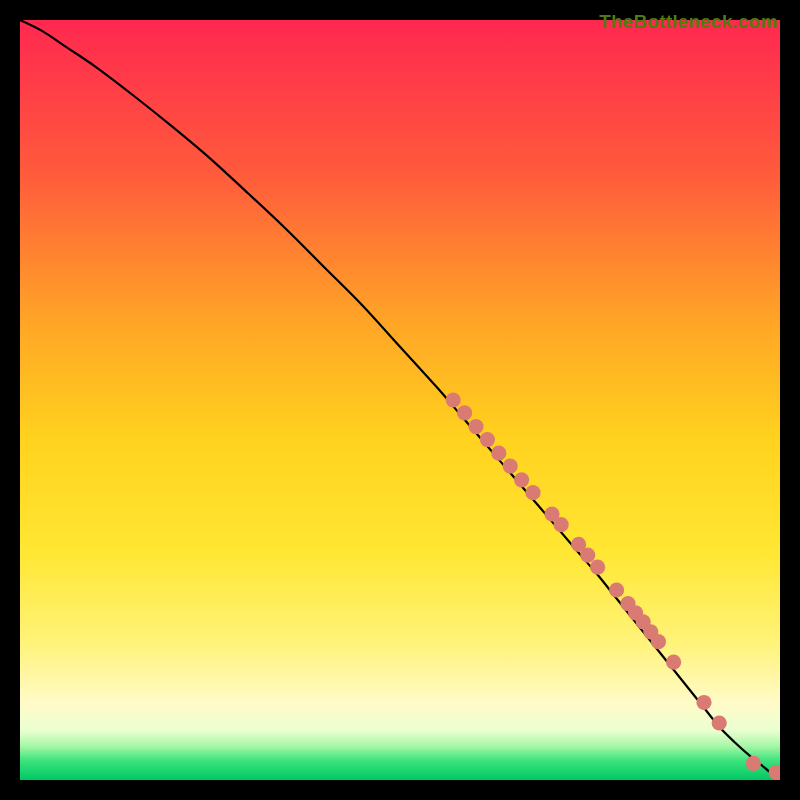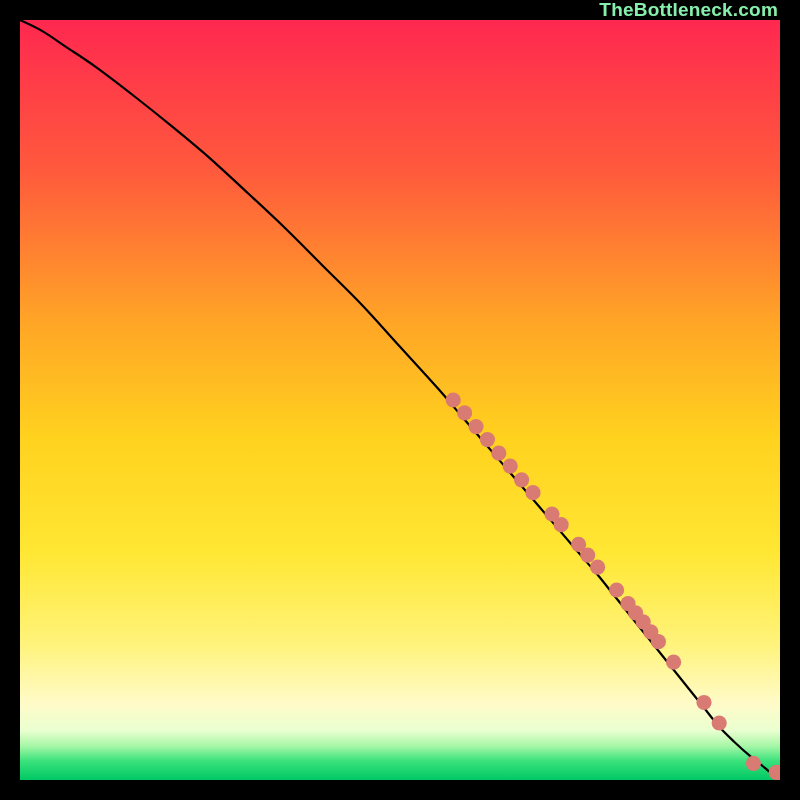--- a/index.html
+++ b/index.html
@@ -17,24 +17,24 @@
   }
   .plot-area {
     position: absolute;
     left: 20px;
     top: 20px;
     width: 760px;
     height: 760px;
   }
   .watermark {
     position: absolute;
-    top: 0;
+    top: 12px;
     right: 22px;
     font: 600 19px/1.1 Arial, Helvetica, sans-serif;
-    color: #86efac;
+    color: #4d7c0f;
     letter-spacing: 0.2px;
     user-select: none;
   }
   svg { display: block; }
 </style>
 </head>
 <body>
 
 <div class="stage">
   <div class="plot-area">

